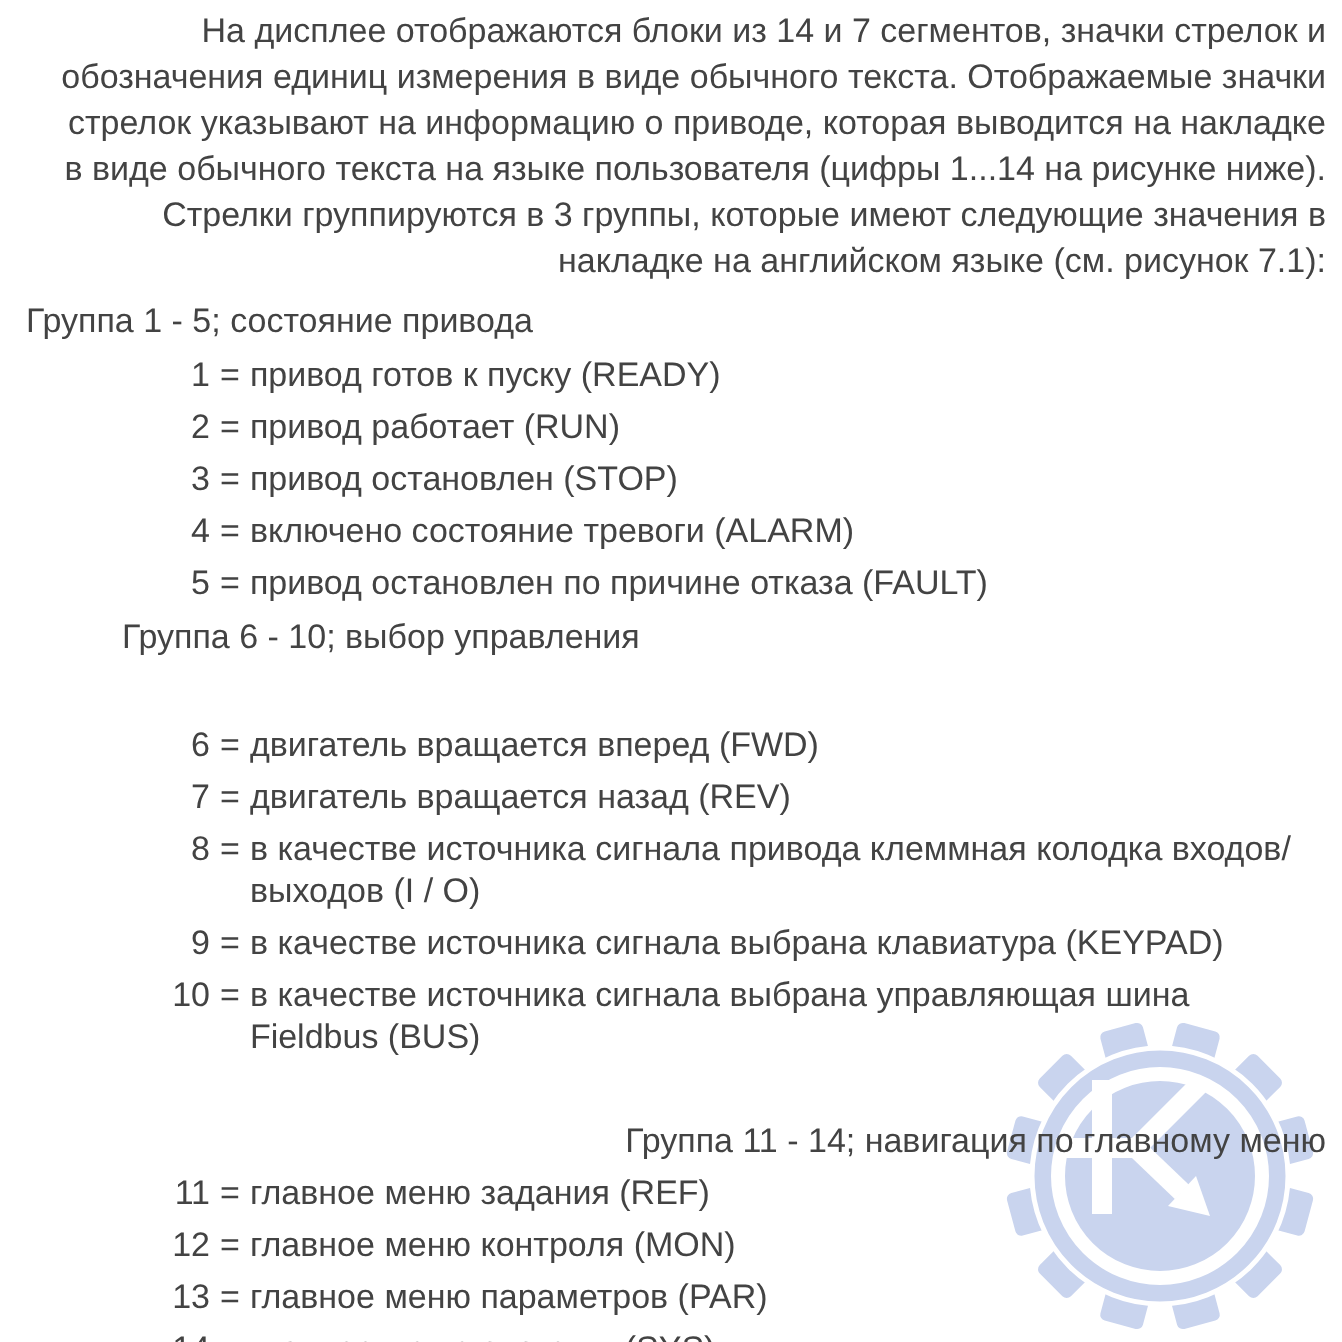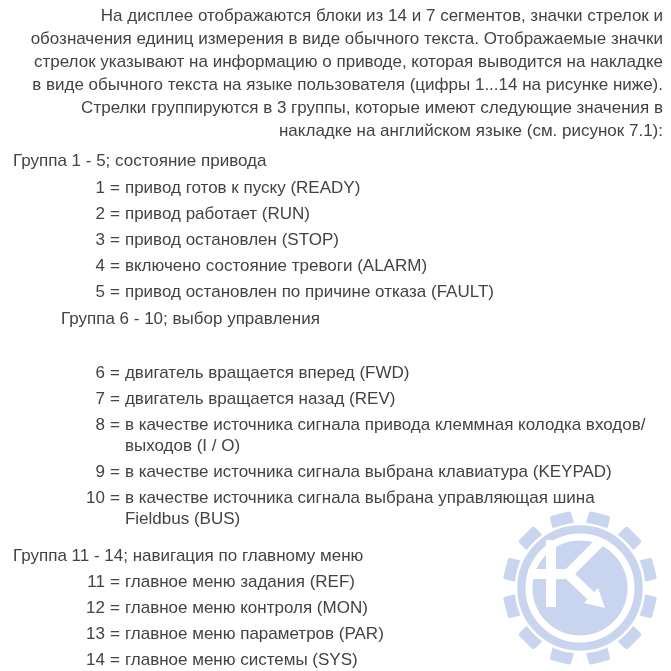--- a/index.html
+++ b/index.html
@@ -20,21 +20,21 @@
   .items { padding-left: 68px; }
   .item { display: flex; padding-bottom: 5px; line-height: 21px; }
   .num { flex: 0 0 27px; text-align: right; }
   .eq { flex: 0 0 auto; padding: 0 5px; }
   .txt { flex: 1 1 auto; min-width: 0; }
   .txt .tline { white-space: nowrap; }
   .g1 .group-header { margin-top: 9px; }
   .g1 .items { margin-top: 6px; }
   .g2 .group-header { margin-top: 2px; margin-left: 48px; }
   .g2 .items { margin-top: 33px; }
-  .g3 .group-header { margin-top: 12px; }
+  .g3 .group-header { margin-top: 27px; text-align: right; }
   .g3 .items { margin-top: 5px; }
 </style>
 </head>
 <body>
 
 <svg class="watermark" width="160" height="160" viewBox="0 0 160 160" aria-hidden="true">
   <g stroke="#ffffff" stroke-width="2" fill="#c9d4ee">
     <rect x="68" y="2" width="24" height="22" rx="4" transform="rotate(15 80 80)"></rect>
     <rect x="68" y="2" width="24" height="22" rx="4" transform="rotate(45 80 80)"></rect>
     <rect x="68" y="2" width="24" height="22" rx="4" transform="rotate(75 80 80)"></rect>

